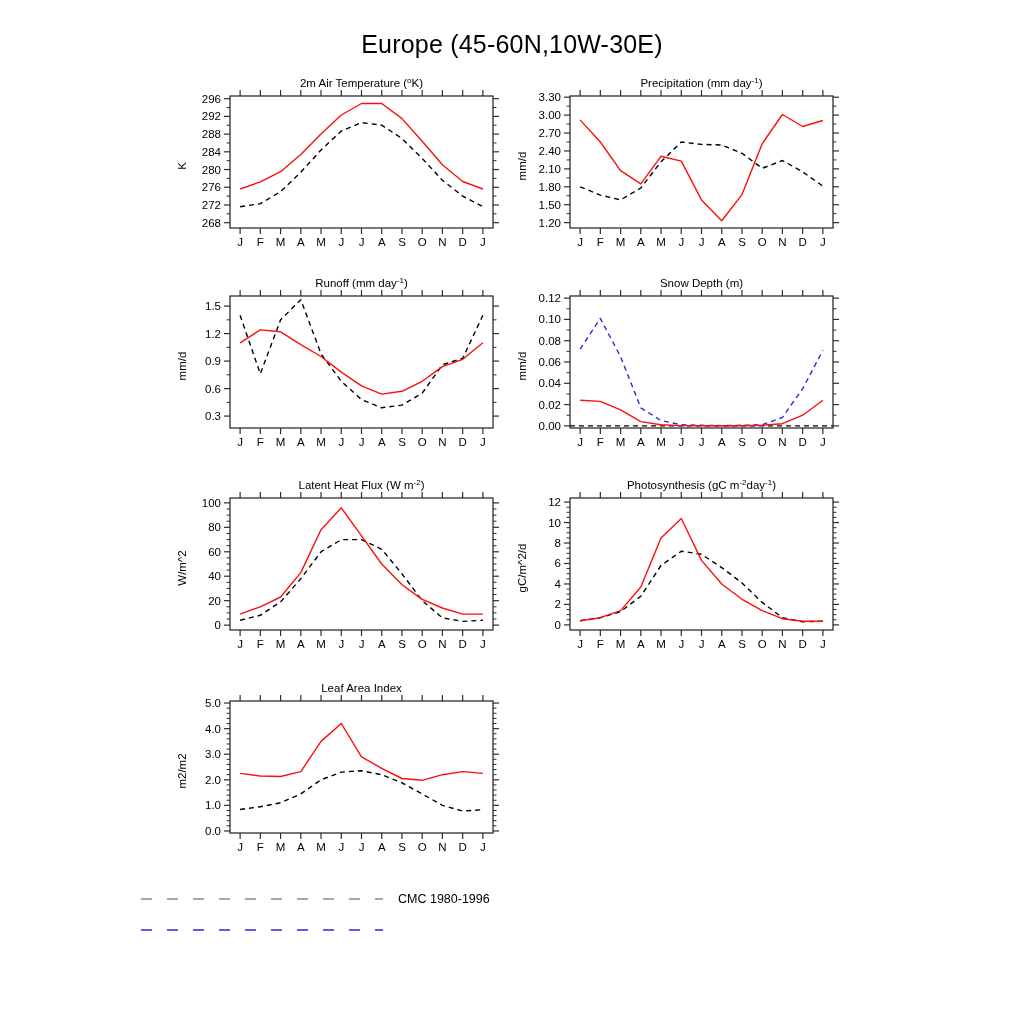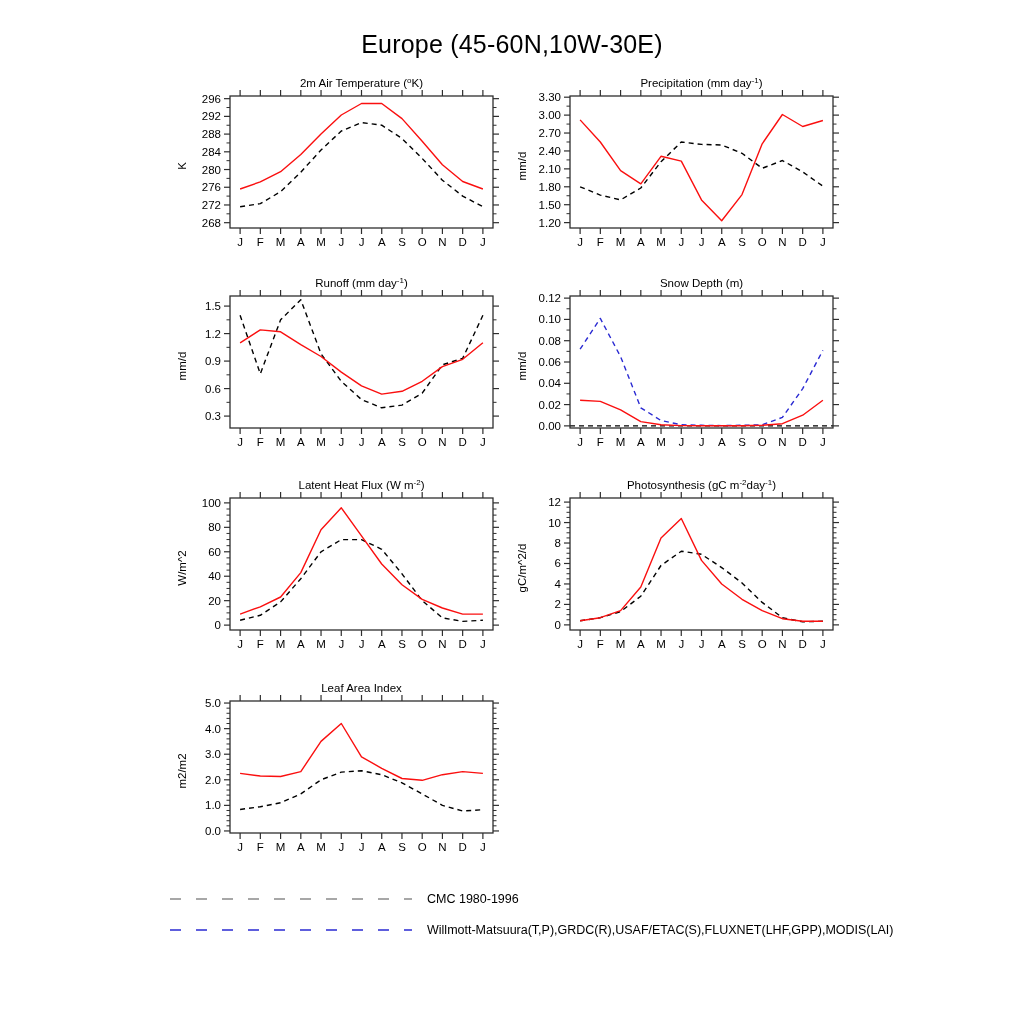--- a/index.html
+++ b/index.html
@@ -1,21 +1,21 @@
 <!DOCTYPE html>
 <html><head>
 <meta charset="utf-8">
 <style>
   html,body{margin:0;padding:0;background:#fff;}
   .canvas{position:relative;width:1024px;height:1024px;background:#ffffff;
           font-family:"Liberation Sans", sans-serif;color:#000;overflow:hidden;margin-top:8px;}
   .main-title{position:absolute;top:22px;left:0;width:1024px;text-align:center;
               font-size:25px;letter-spacing:0.2px;}
   .chart{position:absolute;width:390px;height:200px;}
-  .legend{position:absolute;left:168px;top:875px;}
+  .legend{position:absolute;left:139px;top:875px;}
   .legend-row{display:flex;align-items:center;height:31px;}
   .legend-swatch{flex:0 0 auto;display:block;}
   .legend-label{margin-left:13px;font-size:12.5px;white-space:nowrap;}
 </style>
 </head>
 <body>
 
 <div class="canvas">
   <div class="main-title">Europe (45-60N,10W-30E)</div>
 
@@ -642,16 +642,15 @@
     <div class="legend-row">
       <svg class="legend-swatch" width="246" height="8">
           <line x1="2" y1="4" x2="244" y2="4" stroke-width="1.3" stroke="#8a8a8a" stroke-dasharray="11,15"></line>
         </svg>
       <span class="legend-label">CMC 1980-1996</span>
     </div>
     <div class="legend-row">
       <svg class="legend-swatch" width="246" height="8">
           <line x1="2" y1="4" x2="244" y2="4" stroke-width="1.3" stroke="#2a2ad2" stroke-dasharray="11,15"></line>
         </svg>
-      <span class="legend-label">Willmott-Matsuura(T,P),GRDC(R),USAF/ETAC(S),FLUXNET(LHF,GPP),MODIS(LAI)</span>
     </div>
   </div>
 </div>
 
 </body></html>

